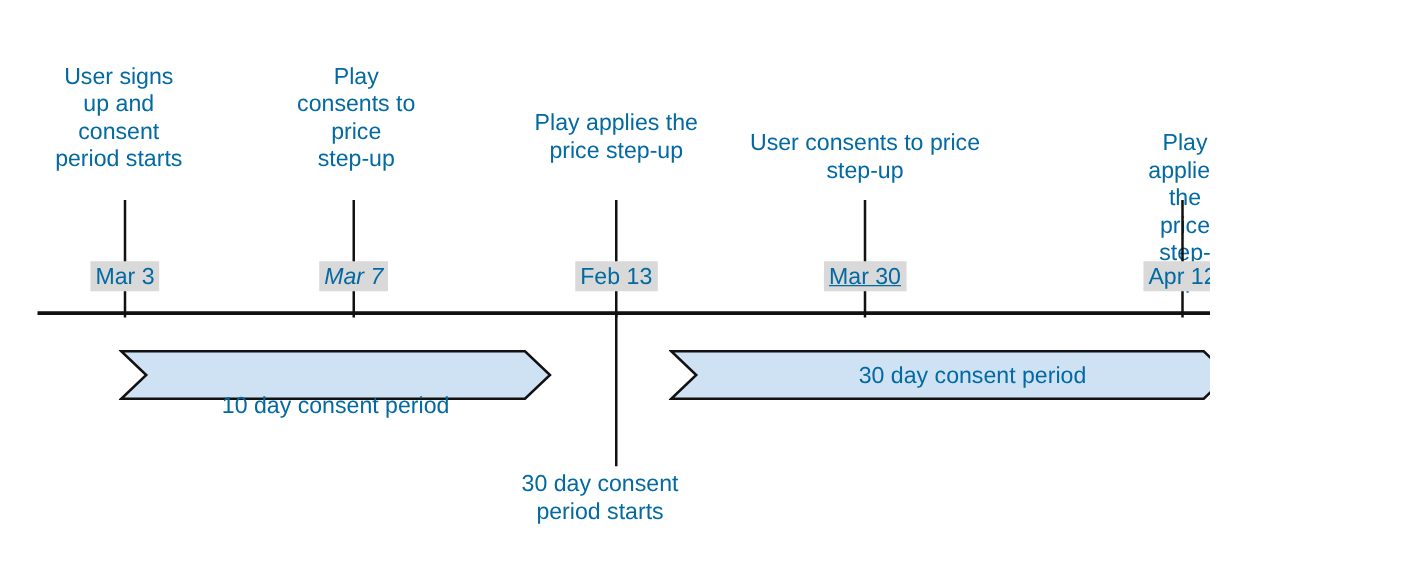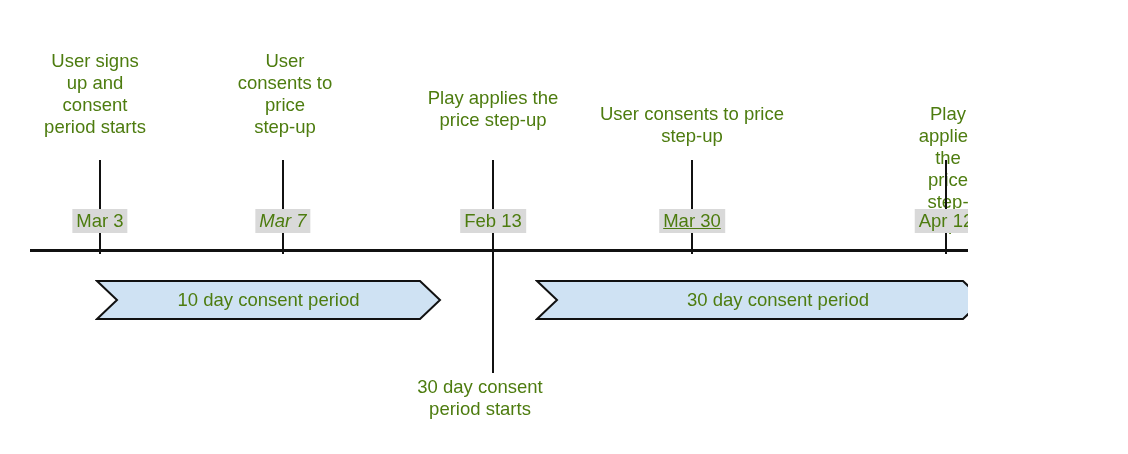--- a/index.html
+++ b/index.html
@@ -7,21 +7,21 @@
     padding: 0;
     background: #ffffff;
   }
   .canvas {
     position: relative;
     width: 968px;
     height: 454px;
     background: #ffffff;
     font-family: "Liberation Sans", sans-serif;
     font-size: 18.5px;
-    color: #4d7c0f;
+    color: #0369a1;
     overflow: hidden;
   }
   .axis {
     position: absolute;
     left: 30px;
     top: 249px;
     width: 1068px;
     height: 3px;
     background: #111111;
   }
@@ -91,21 +91,21 @@
 
   <div class="axis"></div>
 
   <div class="event-title" style="left:95px; top:50px;">User signs
 up and
 consent
 period starts</div>
   <div class="tick" style="left:99px;"></div>
   <div class="date-label" style="left:100px;">Mar 3</div>
 
-  <div class="event-title" style="left:285px; top:50px;">User
+  <div class="event-title" style="left:285px; top:50px;">Play
 consents to
 price
 step-up</div>
   <div class="tick" style="left:282px;"></div>
   <div class="date-label" style="left:283px;font-style:italic;">Mar 7</div>
 
   <div class="event-title" style="left:493px; top:87px;">Play applies the
 price step-up</div>
   <div class="tick" style="left:492px;"></div>
   <div class="date-label" style="left:493px;">Feb 13</div>
@@ -119,20 +119,20 @@
   <div class="date-label" style="left:692px;text-decoration:underline;">Mar 30</div>
 
   <div class="event-title" style="left:948px; top:103px;">Play applies the
 price step-up</div>
   <div class="tick" style="left:945px;"></div>
   <div class="date-label" style="left:946px;">Apr 12</div>
 
   <svg class="period-svg" style="left:95px; top:279px;" width="348" height="43" viewBox="0 0 348 43">
     <polygon points="2,2 325,2 345,21 325,40 2,40 22,21" fill="#cfe2f3"></polygon>
   </svg>
-  <div class="period-label" style="left:117px; width:303px;">10 day consent period</div>
+  <div class="period-label" style="left:117px; width:303px;margin-top:24px;">10 day consent period</div>
 
   <svg class="period-svg" style="left:535px; top:279px;" width="451" height="43" viewBox="0 0 451 43">
     <polygon points="2,2 428,2 448,21 428,40 2,40 22,21" fill="#cfe2f3"></polygon>
   </svg>
   <div class="period-label" style="left:575px; width:406px;">30 day consent period</div>
 
 </div>
 
 </body></html>

